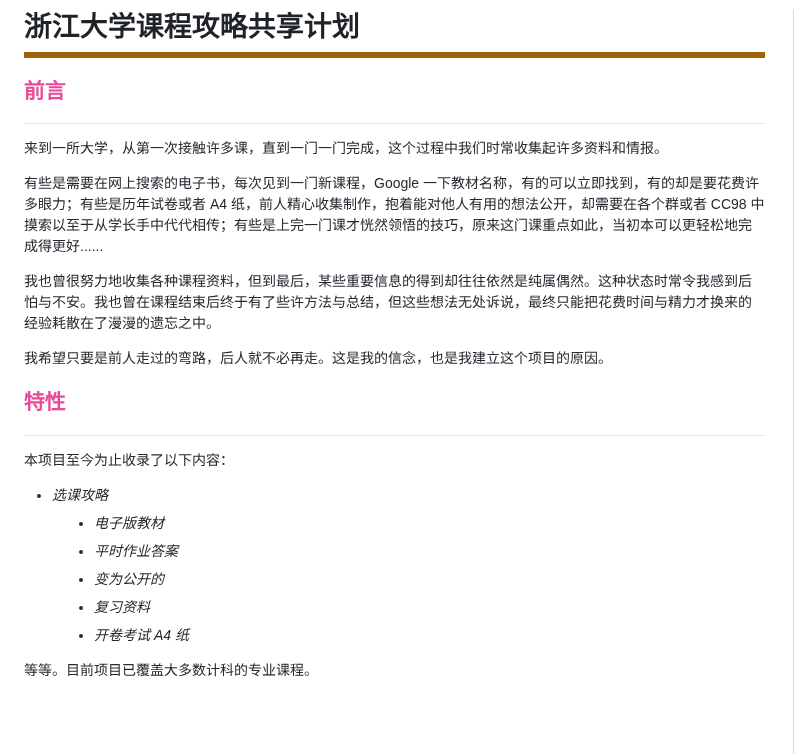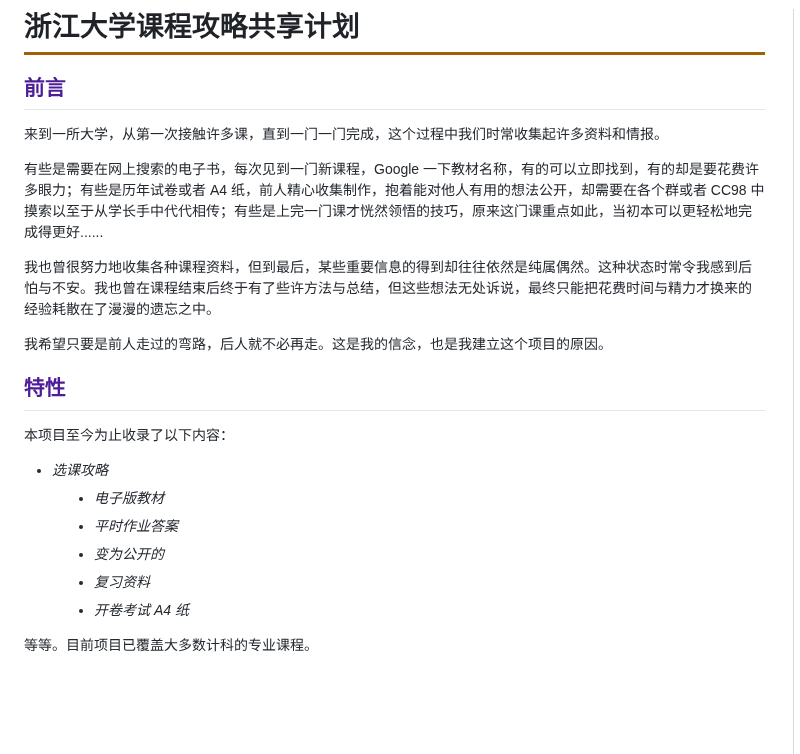--- a/index.html
+++ b/index.html
@@ -24,31 +24,31 @@
     font-size: 14px;
     line-height: 1.5;
     word-break: break-word;
   }
   .markdown-body h1 {
     font-size: 28px;
     font-weight: 700;
     line-height: 1.25;
     margin: 9px 0 0 0;
     padding-bottom: 8px;
-    border-bottom: 3px solid #a16207;
+    border-bottom: 6px solid #a16207;
     color: #1f2328;
   }
   .markdown-body h2 {
     font-size: 21px;
     font-weight: 700;
     line-height: 1.25;
     margin: 20px 0 0 0;
-    padding-bottom: 8px;
+    padding-bottom: 19px;
     border-bottom: 1px solid #e3e6ea;
-    color: #4c1d95;
+    color: #ec4899;
   }
   .markdown-body p {
     margin: 14px 0 0 0;
   }
   .markdown-body ul {
     margin: 14px 0 0 0;
     padding-left: 28px;
     list-style-type: disc;
     font-style: italic;
   }

